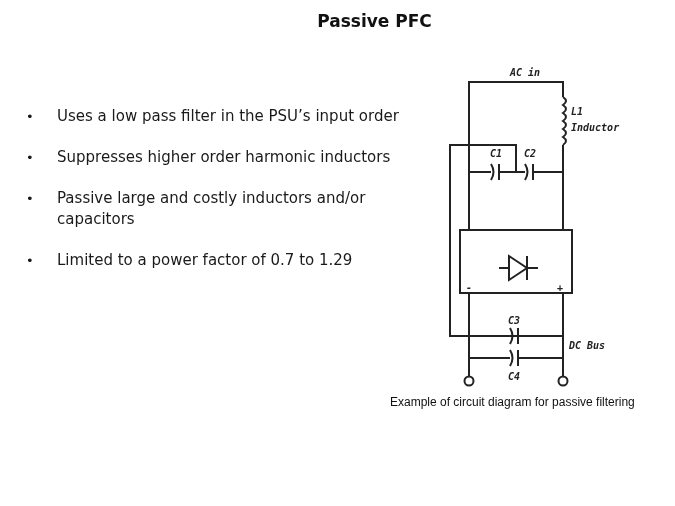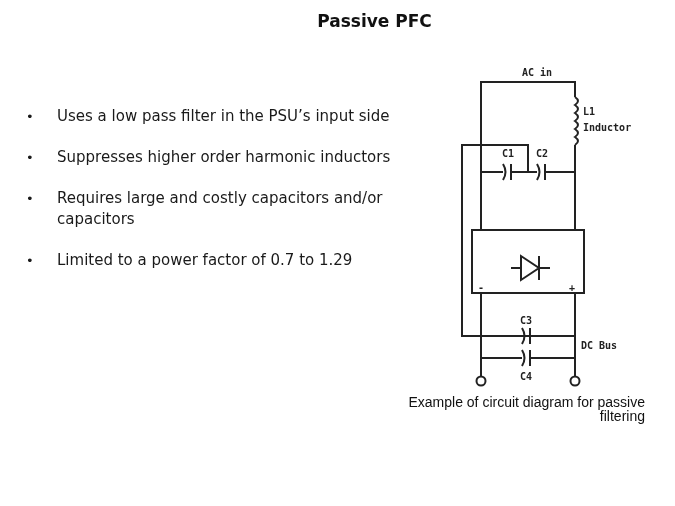--- a/index.html
+++ b/index.html
@@ -1,33 +1,33 @@
 <!DOCTYPE html>
 <html><head>
   <meta charset="utf-8">
   <style>
     html, body { margin: 0; padding: 0; background: #ffffff; }
     body { width: 675px; height: 506px; position: relative; overflow: hidden; font-family: "DejaVu Sans", sans-serif; color: #111; }
     .title { position: absolute; left: 0; width: 675px; top: 11px; text-align: center; font-weight: bold; font-size: 17px; color: #111; margin-left: 37px; }
     .bullets { position: absolute; left: 26px; top: 106px; width: 390px; margin: 0; padding: 0; list-style: none; }
     .bullets li { position: relative; padding-left: 31px; font-size: 15px; line-height: 21px; margin-bottom: 20px; color: #1a1a1a; }
     .bullets li .dot { position: absolute; left: 0; top: 0; font-size: 13px; }
-    .diagram { position: absolute; left: 440px; top: 60px; width: 220px; height: 335px; }
-    .caption { position: absolute; left: 390px; width: 255px; top: 395px; text-align: right; font-family: "Liberation Sans", sans-serif; font-size: 14px; line-height: 14px; color: #111; }
+    .diagram { position: absolute; left: 428px; top: 60px; width: 220px; height: 335px; font-style: italic; }
+    .caption { position: absolute; left: 390px; width: 255px; top: 395px; text-align: left; font-family: "Liberation Sans", sans-serif; font-size: 12px; line-height: 14px; color: #111; }
     svg text { font-family: "DejaVu Sans Mono", monospace; font-weight: bold; font-size: 10px; fill: #222; }
   </style>
 </head>
 <body>
 
 <div class="title">Passive PFC</div>
 
 <ul class="bullets">
-  <li><span class="dot">•</span><span>Uses a low pass filter in the PSU’s input side</span></li>
+  <li><span class="dot">•</span><span>Uses a low pass filter in the PSU’s input order</span></li>
   <li><span class="dot">•</span><span>Suppresses higher order harmonic inductors</span></li>
-  <li><span class="dot">•</span><span>Requires large and costly capacitors and/or capacitors</span></li>
+  <li><span class="dot">•</span><span>Passive large and costly inductors and/or capacitors</span></li>
   <li><span class="dot">•</span><span>Limited to a power factor of 0.7 to 1.29</span></li>
 </ul>
 
 <div class="diagram">
   <svg width="220" height="335" viewBox="0 0 220 335">
     <g stroke="#222" stroke-width="2" fill="none">
 
       <path d="M41 85 V22 H135 V37"></path>
 
       <path d="M135 37 q6 4 0 8 q6 4 0 8 q6 4 0 8 q6 4 0 8 q6 4 0 8 q6 4 0 8"></path>

